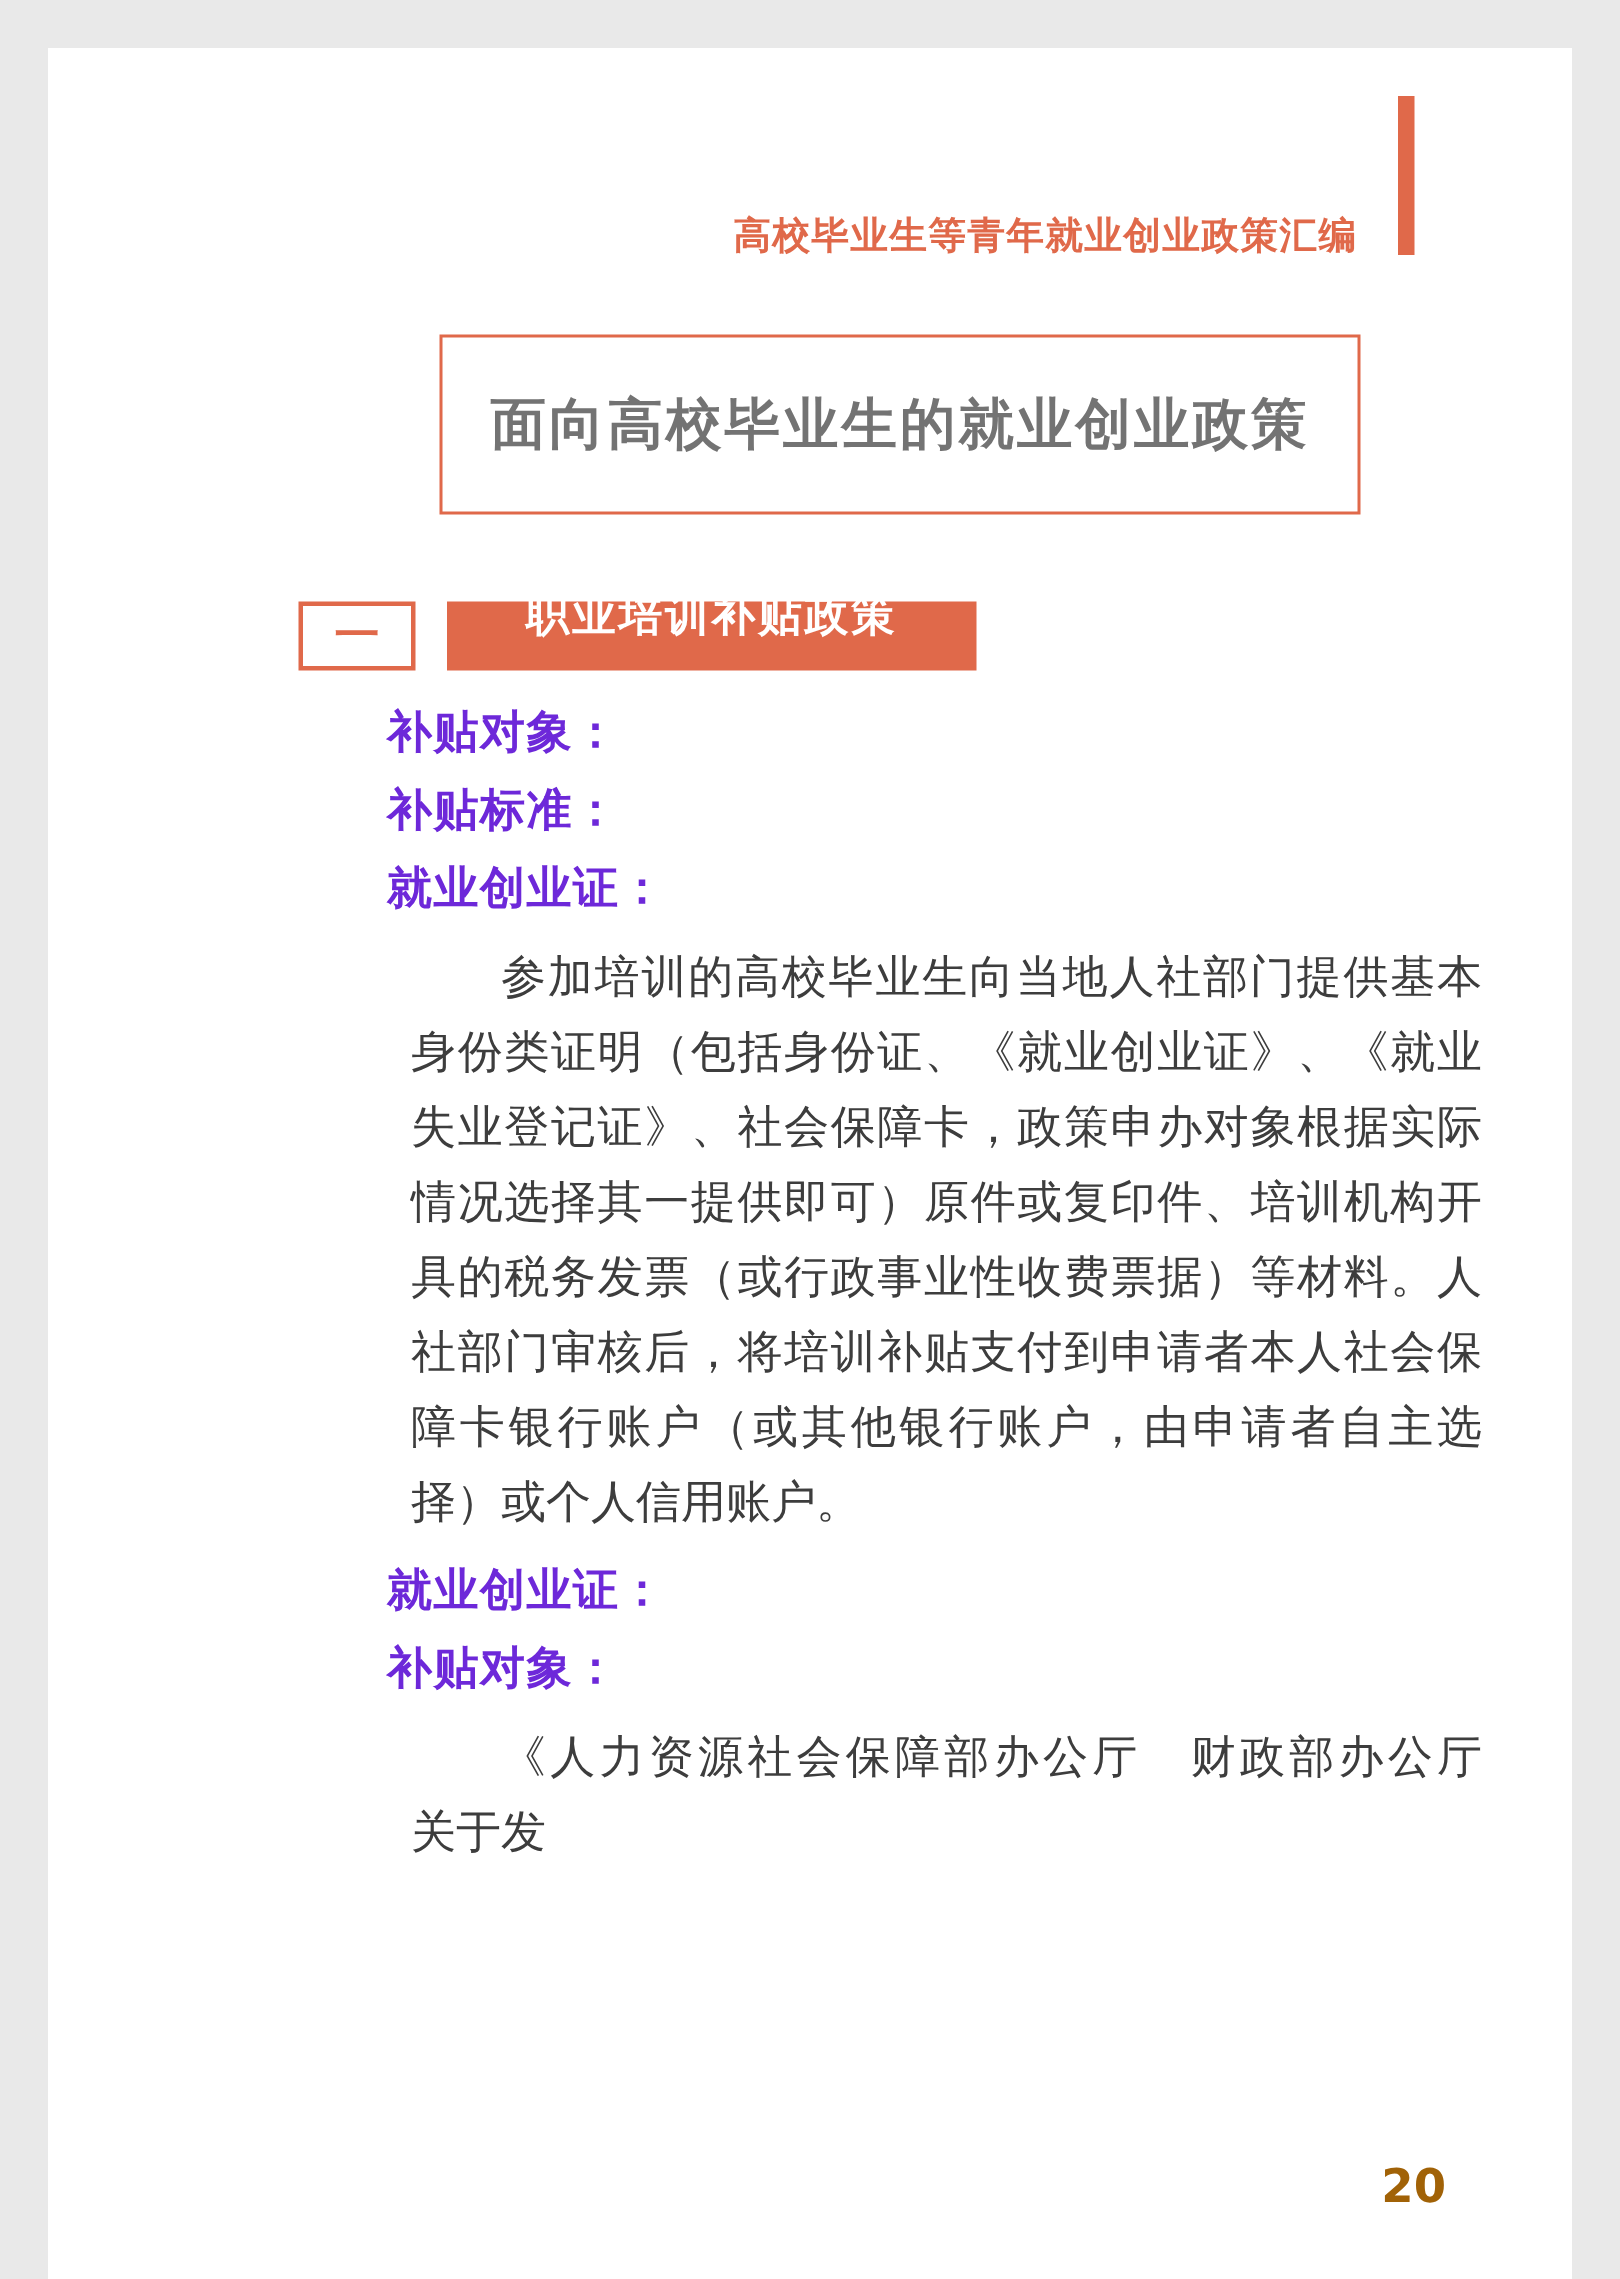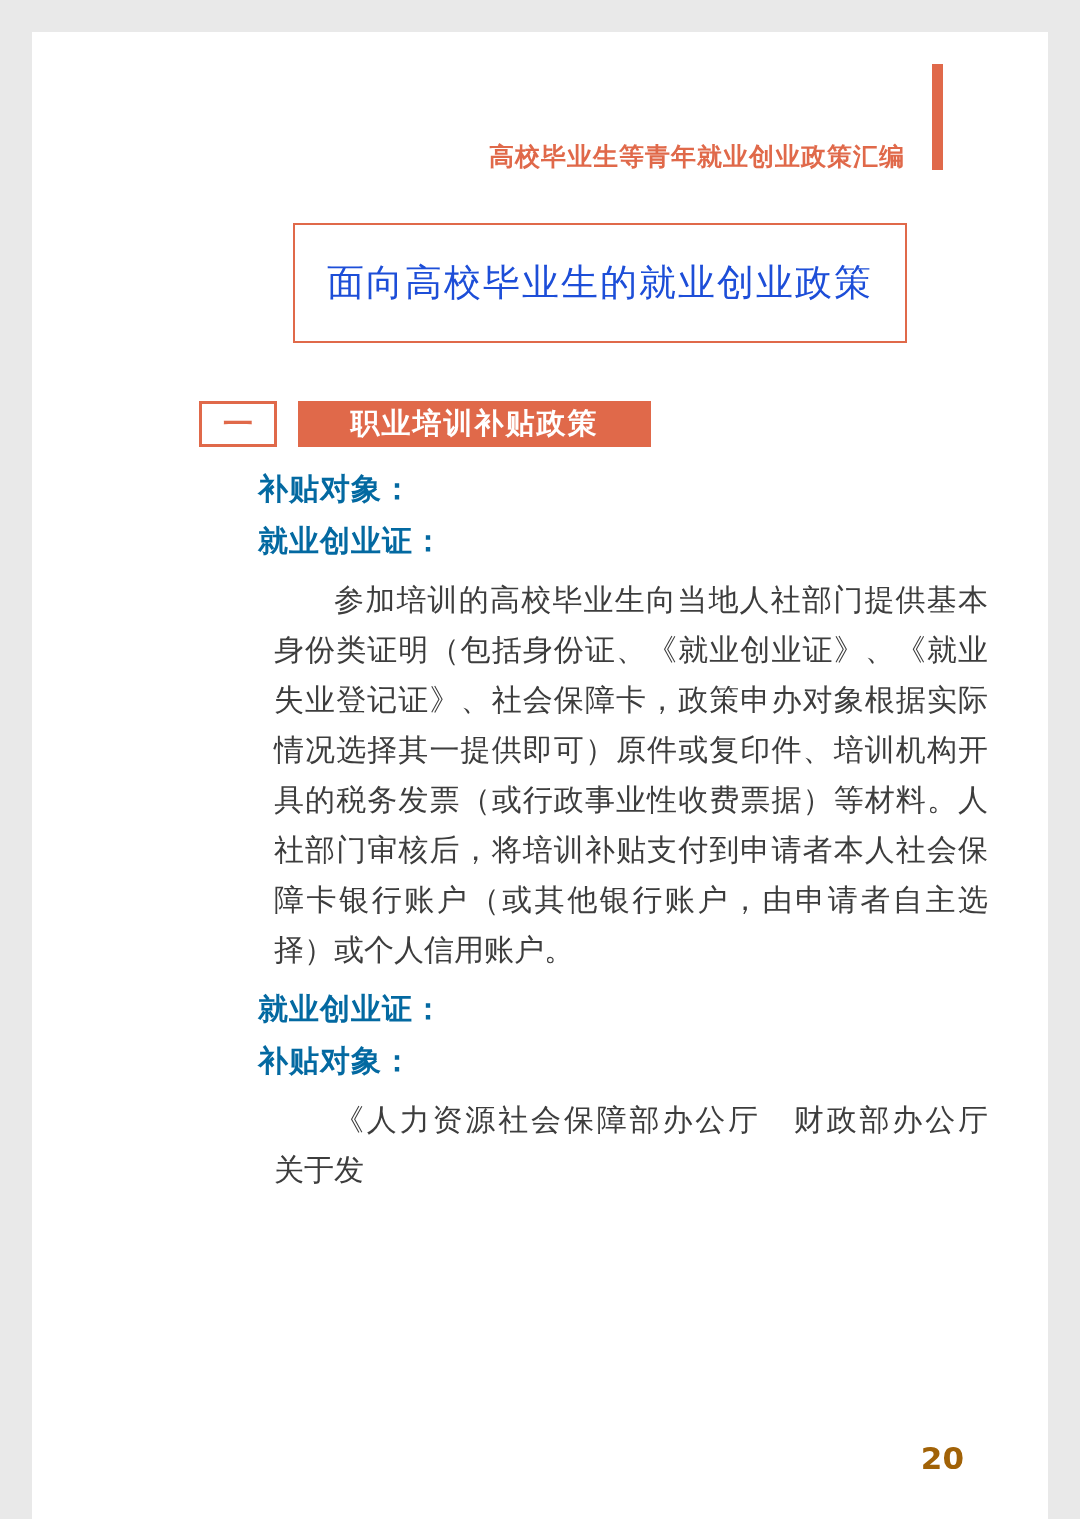--- a/index.html
+++ b/index.html
@@ -44,22 +44,22 @@
     left: 245px;
     width: 614px;
     height: 120px;
     border: 2px solid #e0694a;
     display: flex;
     align-items: center;
     justify-content: center;
   }
   .title-box .title-text {
     font-size: 37px;
-    font-weight: 400;
-    color: #1d4ed8;
+    font-weight: 700;
+    color: #737373;
     letter-spacing: 2px;
     white-space: nowrap;
   }
   
   .section-header {
     position: absolute;
     top: 337px;
     left: 135px;
     height: 46px;
     display: flex;
@@ -79,41 +79,41 @@
     font-size: 30px;
     font-weight: 700;
     color: #e0694a;
     line-height: 1;
   }
   .section-title-bar {
     width: 353px;
     height: 46px;
     background: #e0694a;
     display: flex;
-    align-items: center;
+    align-items: flex-end;
     justify-content: center;
   }
   .section-title-bar .bar-text {
     font-size: 29px;
     font-weight: 700;
     color: #ffffff;
     letter-spacing: 2px;
     white-space: nowrap;
   }
   
   .content {
     position: absolute;
     top: 423px;
     left: 210px;
     width: 746px;
   }
   .sec-heading {
     font-size: 30px;
     font-weight: 700;
-    color: #0369a1;
+    color: #6d28d9;
     line-height: 36px;
     margin: 16px 0 9px 0;
     letter-spacing: 1px;
   }
   .sec-heading:first-child { margin-top: 0; }
   .sec-body {
     font-size: 30px;
     color: #3d3d3d;
     line-height: 50px;
     text-align: justify;
@@ -150,20 +150,21 @@
     </div>
     <div class="section-title-bar">
       <span class="bar-text">职业培训补贴政策</span>
     </div>
   </div>
 
   <div class="content">
 
     <div class="sec-heading">补贴对象：</div>
 
+    <div class="sec-heading">补贴标准：</div>
 
     <div class="sec-heading">就业创业证：</div>
     <p class="sec-body">参加培训的高校毕业生向当地人社部门提供基本身份类证明（包括身份证、《就业创业证》、《就业失业登记证》、社会保障卡，政策申办对象根据实际情况选择其一提供即可）原件或复印件、培训机构开具的税务发票（或行政事业性收费票据）等材料。人社部门审核后，将培训补贴支付到申请者本人社会保障卡银行账户（或其他银行账户，由申请者自主选择）或个人信用账户。</p>
 
     <div class="sec-heading">就业创业证：</div>
 
     <div class="sec-heading">补贴对象：</div>
     <p class="sec-body">《人力资源社会保障部办公厅　财政部办公厅　关于发</p>
 
   </div>

